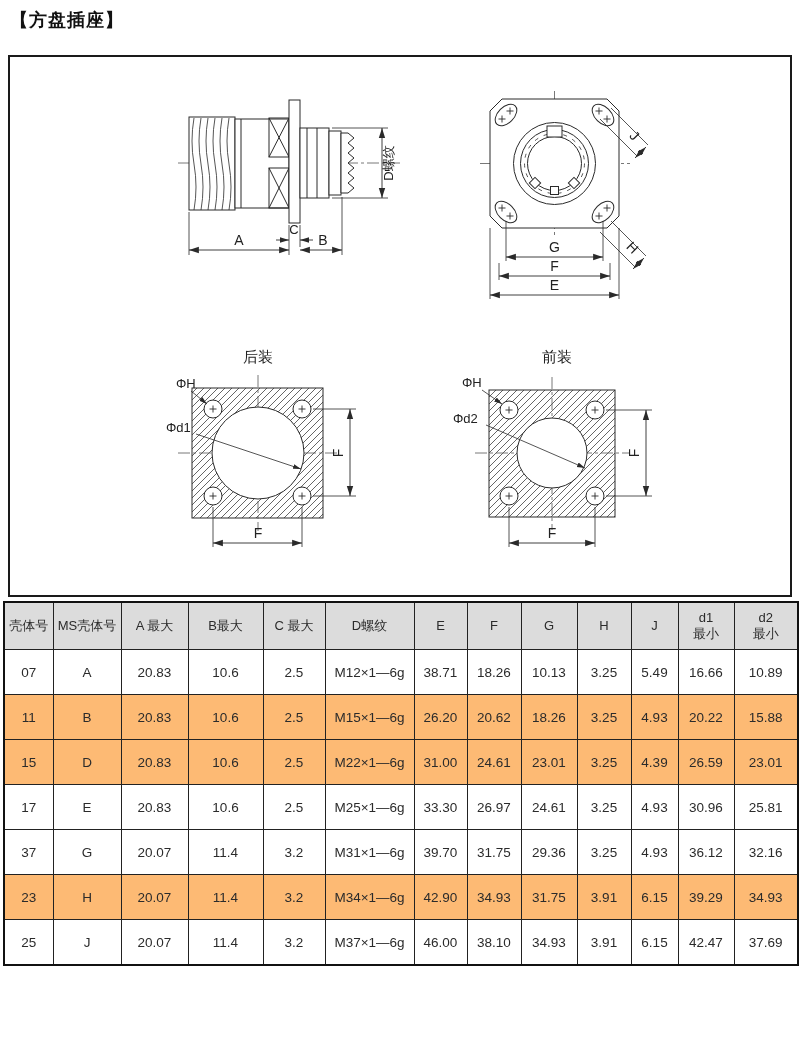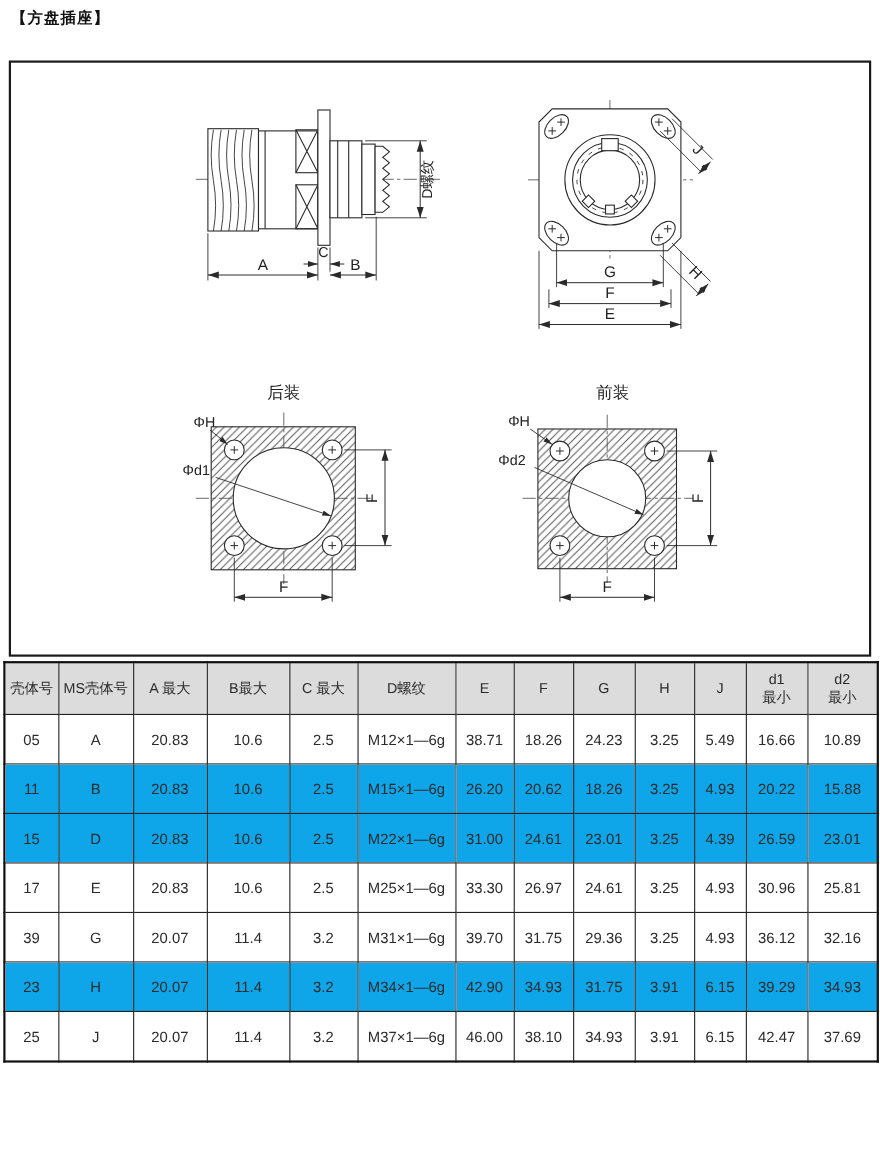--- a/index.html
+++ b/index.html
@@ -2,21 +2,21 @@
 <html><head>
 <meta charset="utf-8">
 <style>
   html,body{margin:0;padding:0;}
   body{
     width:800px;height:1053px;background:#ffffff;position:relative;
     font-family:"Liberation Sans","DejaVu Sans",sans-serif;color:#222;
     overflow:hidden;
   }
   .page-title{
-    position:absolute;left:10px;top:8px;font-size:14px;font-weight:700;color:#111;
+    position:absolute;left:10px;top:8px;font-size:18px;font-weight:700;color:#111;
     letter-spacing:1px;
   }
   .drawing-panel{
     position:absolute;left:8px;top:55px;width:780px;height:538px;
     border:2px solid #1a1a1a;background:#fff;box-sizing:content-box;
   }
   .drawing-panel svg{display:block;}
   svg .ln{stroke:#2a2a2a;stroke-width:1;fill:none;}
   svg .lnw{stroke:#2a2a2a;stroke-width:1;fill:#ffffff;}
   svg .cl{stroke:#555;stroke-width:0.8;fill:none;stroke-dasharray:12 3 3 3;}
@@ -33,21 +33,21 @@
     font-size:13.5px;color:#2b2b2b;
   }
   .dim-table th,.dim-table td{
     border:1px solid #222;text-align:center;vertical-align:middle;
     padding:0 2px;overflow:hidden;
   }
   .dim-table th{
     background:#dcdcdc;font-weight:400;font-size:13px;height:46px;white-space:pre-line;line-height:1.25;
   }
   .dim-table td{height:44px;background:#ffffff;}
-  .dim-table tr.alt td{background:#0ea5e9;}
+  .dim-table tr.alt td{background:#fdba74;}
   .dim-table{border:2px solid #111;}
 </style>
 </head>
 <body>
 
 <div class="page-title">【方盘插座】</div>
 
 <div class="drawing-panel">
 <svg viewBox="0 0 780 538" width="780" height="538">
   <defs>
@@ -239,29 +239,29 @@
         <th>H</th>
         <th>J</th>
         <th>d1
 最小</th>
         <th>d2
 最小</th>
       </tr>
   </thead>
   <tbody>
       <tr>
-        <td>05</td>
+        <td>07</td>
         <td>A</td>
         <td>20.83</td>
         <td>10.6</td>
         <td>2.5</td>
         <td>M12×1—6g</td>
         <td>38.71</td>
         <td>18.26</td>
-        <td>24.23</td>
+        <td>10.13</td>
         <td>3.25</td>
         <td>5.49</td>
         <td>16.66</td>
         <td>10.89</td>
       </tr>
       <tr class="alt">
         <td>11</td>
         <td>B</td>
         <td>20.83</td>
         <td>10.6</td>
@@ -299,21 +299,21 @@
         <td>M25×1—6g</td>
         <td>33.30</td>
         <td>26.97</td>
         <td>24.61</td>
         <td>3.25</td>
         <td>4.93</td>
         <td>30.96</td>
         <td>25.81</td>
       </tr>
       <tr>
-        <td>39</td>
+        <td>37</td>
         <td>G</td>
         <td>20.07</td>
         <td>11.4</td>
         <td>3.2</td>
         <td>M31×1—6g</td>
         <td>39.70</td>
         <td>31.75</td>
         <td>29.36</td>
         <td>3.25</td>
         <td>4.93</td>

